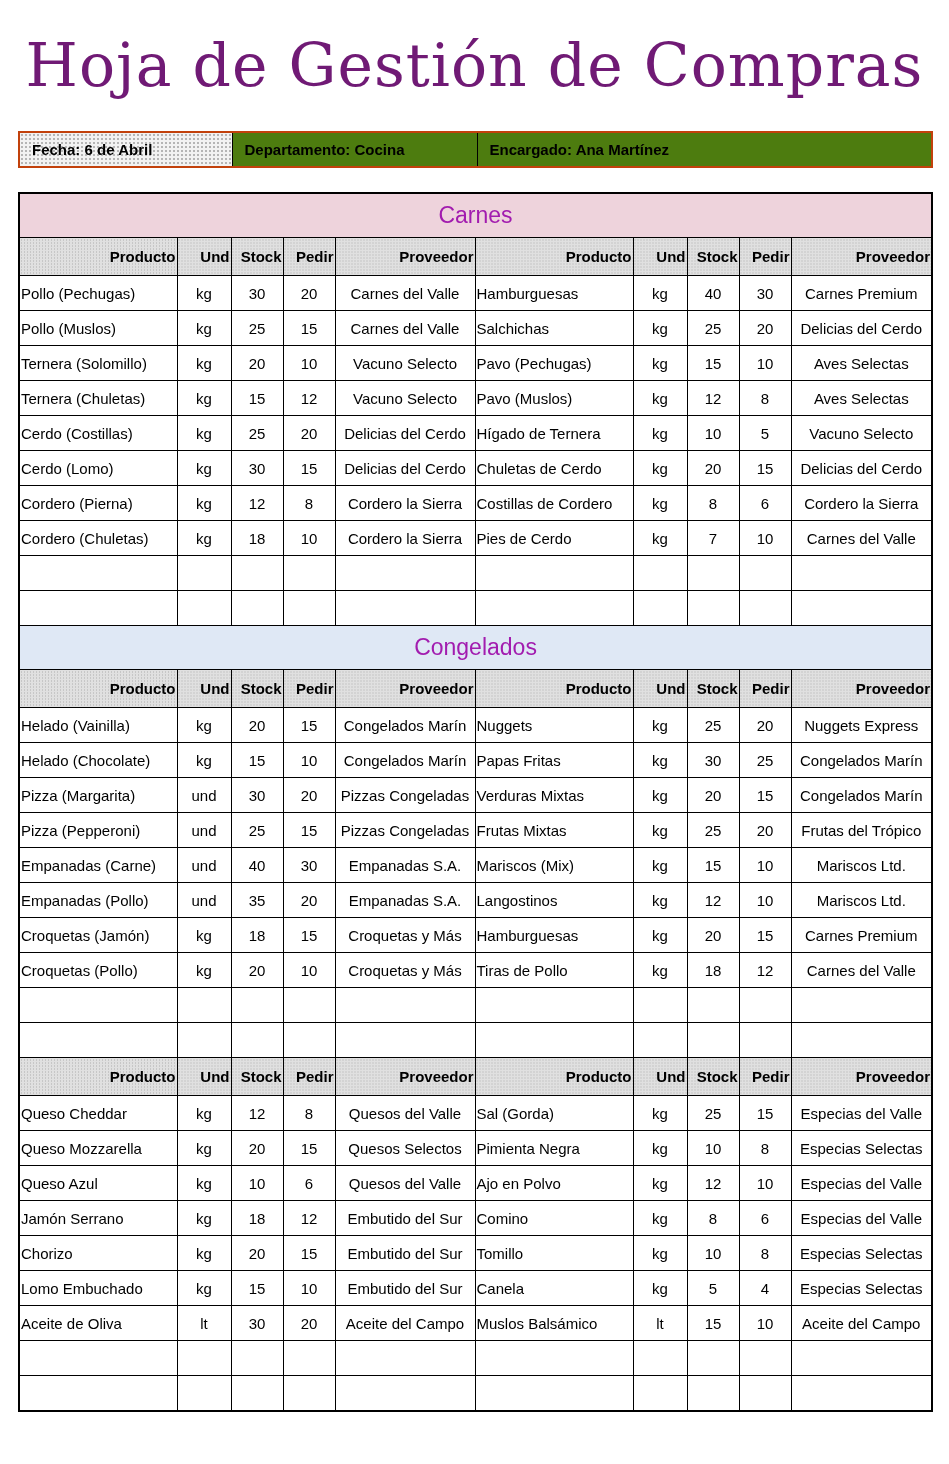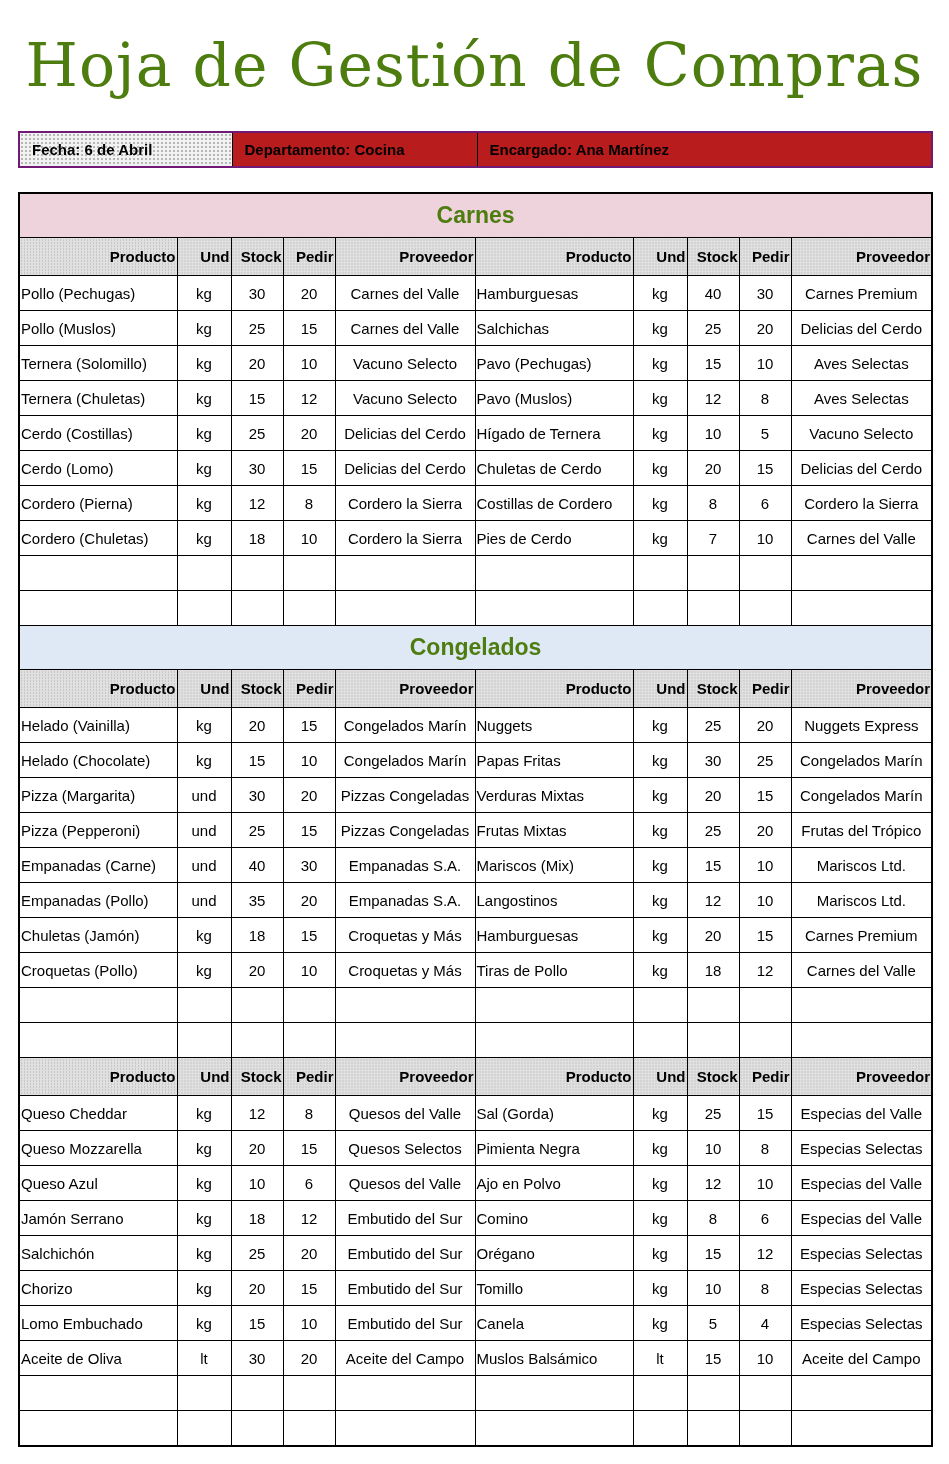--- a/index.html
+++ b/index.html
@@ -13,38 +13,38 @@
     font-family: "Liberation Sans", sans-serif;
     color: #000;
   }
   .page-title {
     margin: 26px 0 0 0;
     text-align: center;
     font-family: "DejaVu Serif", serif;
     font-weight: 400;
     font-size: 60px;
     line-height: 1.3;
-    color: #4d7c0f;
+    color: #701a75;
     letter-spacing: 1px;
   }
   
   table.meta {
     width: 913px;
     margin: 27px 0 4px 18px;
     border-collapse: collapse;
     table-layout: fixed;
-    border: 2px solid #701a75;
+    border: 2px solid #c2410c;
   }
   table.meta td {
     border: 1px solid #000;
     height: 33px;
     padding: 0 0 0 12px;
     font-weight: bold;
     font-size: 15px;
-    background: #b91c1c;
+    background: #4d7c0f;
     vertical-align: middle;
     white-space: nowrap;
     overflow: hidden;
   }
   table.meta td.stipple {
     background-color: #f2f2f2;
     background-image: radial-gradient(#b5b5b5 0.9px, transparent 0.9px);
     background-size: 4px 4px;
   }
   
@@ -59,23 +59,23 @@
   table.sheet td, table.sheet th {
     border: 1px solid #000;
     height: 32px;
     vertical-align: middle;
     white-space: nowrap;
     overflow: hidden;
   }
   table.sheet td.band {
     height: 41px;
     font-size: 23px;
-    font-weight: bold;
+    font-weight: normal;
     text-align: center;
-    color: #4d7c0f;
+    color: #a21caf;
   }
   table.sheet th.colhead {
     height: 35px;
     font-size: 15px;
     font-weight: bold;
     text-align: right;
     background-color: #e0e0e0;
     background-image: radial-gradient(#adadad 0.8px, transparent 0.8px);
     background-size: 3px 3px;
   }
@@ -335,21 +335,21 @@
         <td class="c2">35</td>
         <td class="c3">20</td>
         <td class="c4">Empanadas S.A.</td>
         <td class="c0">Langostinos</td>
         <td class="c1">kg</td>
         <td class="c2">12</td>
         <td class="c3">10</td>
         <td class="c4">Mariscos Ltd.</td>
       </tr>
       <tr>
-        <td class="c0">Chuletas (Jamón)</td>
+        <td class="c0">Croquetas (Jamón)</td>
         <td class="c1">kg</td>
         <td class="c2">18</td>
         <td class="c3">15</td>
         <td class="c4">Croquetas y Más</td>
         <td class="c0">Hamburguesas</td>
         <td class="c1">kg</td>
         <td class="c2">20</td>
         <td class="c3">15</td>
         <td class="c4">Carnes Premium</td>
       </tr>
@@ -443,32 +443,20 @@
         <td class="c2">18</td>
         <td class="c3">12</td>
         <td class="c4">Embutido del Sur</td>
         <td class="c0">Comino</td>
         <td class="c1">kg</td>
         <td class="c2">8</td>
         <td class="c3">6</td>
         <td class="c4">Especias del Valle</td>
       </tr>
       <tr>
-        <td class="c0">Salchichón</td>
-        <td class="c1">kg</td>
-        <td class="c2">25</td>
-        <td class="c3">20</td>
-        <td class="c4">Embutido del Sur</td>
-        <td class="c0">Orégano</td>
-        <td class="c1">kg</td>
-        <td class="c2">15</td>
-        <td class="c3">12</td>
-        <td class="c4">Especias Selectas</td>
-      </tr>
-      <tr>
         <td class="c0">Chorizo</td>
         <td class="c1">kg</td>
         <td class="c2">20</td>
         <td class="c3">15</td>
         <td class="c4">Embutido del Sur</td>
         <td class="c0">Tomillo</td>
         <td class="c1">kg</td>
         <td class="c2">10</td>
         <td class="c3">8</td>
         <td class="c4">Especias Selectas</td>

